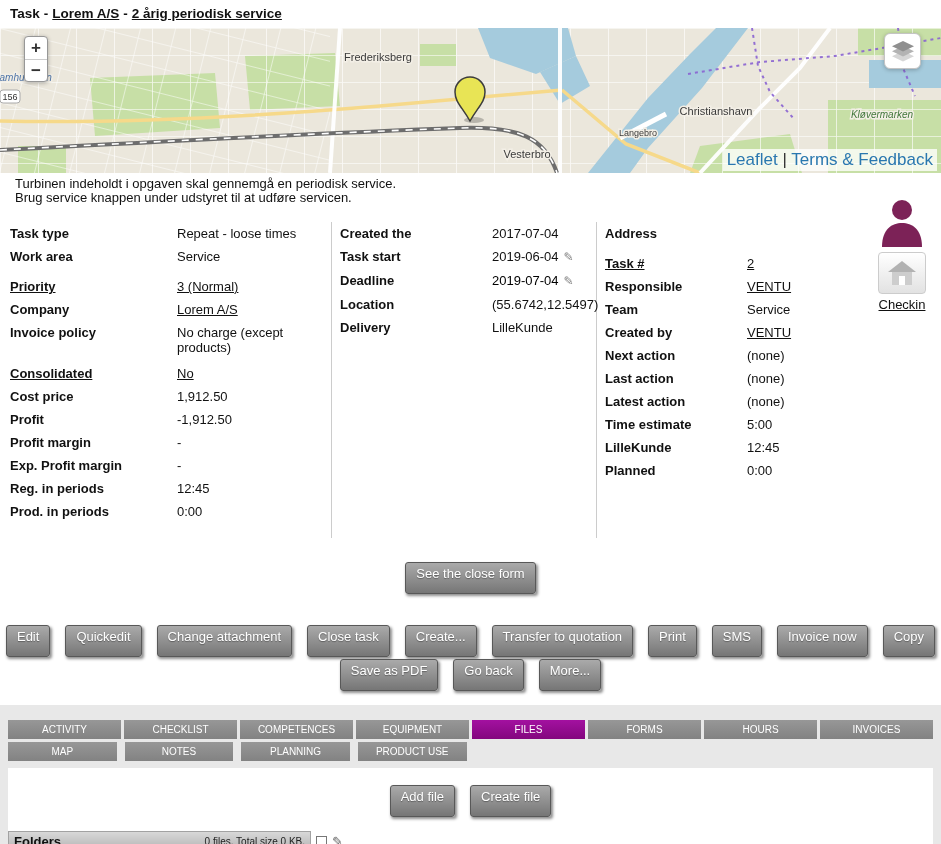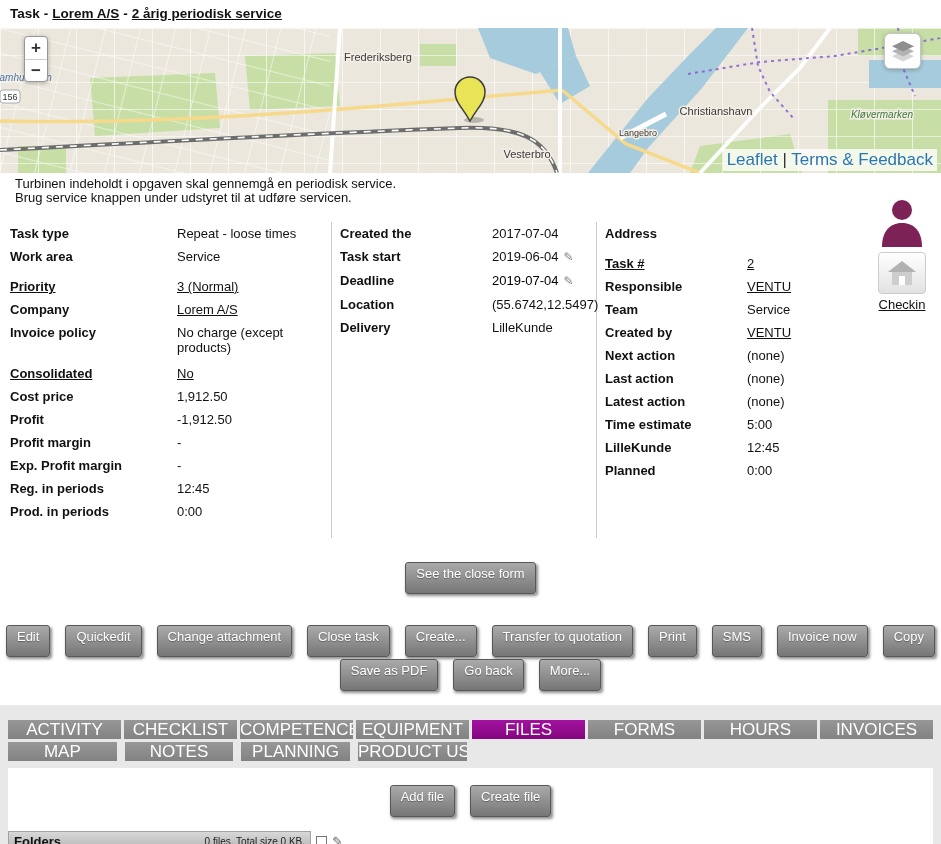--- a/index.html
+++ b/index.html
@@ -53,21 +53,21 @@
   
   .btnrow { position:absolute; left:0; width:941px; display:flex; justify-content:center; gap:15px; }
   .row-close { top:562px; }
   .row-a1 { top:625px; }
   .row-a2 { top:659px; }
   .btn { font-family:inherit; font-size:13px; color:#fff; background:linear-gradient(#aaaaaa,#767676); border:1px solid #585858; border-radius:3px; padding:3px 10px 12px; box-shadow:1.5px 2px 3px rgba(0,0,0,.45); text-shadow:0 1px 1px rgba(0,0,0,.35); cursor:pointer; white-space:nowrap; }
 
   
   .tabs { position:absolute; left:8px; width:925px; display:grid; grid-template-columns:repeat(8,1fr); gap:3px; }
   .tabs.r1 { top:720px; } .tabs.r2 { top:742px;gap:8px; }
-  .tab { height:19px; line-height:19px; font-size:17px; text-align:center; color:#fff; background:linear-gradient(#979797,#828282); cursor:pointer; overflow:hidden; white-space:nowrap; }
+  .tab { height:19px; line-height:19px; font-size:10px; text-align:center; color:#fff; background:linear-gradient(#979797,#828282); cursor:pointer; overflow:hidden; white-space:nowrap; }
   .tab.active { background:linear-gradient(#a311a0,#83067e); }
 
   
   .panel-files { position:absolute; left:8px; top:768px; width:925px; height:80px; background:#fff; }
   .row-files { top:785px; }
   .folders-bar { position:absolute; left:8px; top:831px; width:303px; height:20px; background:linear-gradient(#d8d8d8,#b4b4b4); border:1px solid #a2a2a2; display:flex; align-items:center; justify-content:space-between; padding:0 5px; }
   .folders-title { font-size:13px; font-weight:bold; color:#111; }
   .files-summary { font-size:10px; color:#222; }
   .files-controls { position:absolute; left:316px; top:834px; display:flex; align-items:center; gap:5px; }
   .checkbox { width:11px; height:11px; border:1px solid #777; background:#fff; cursor:pointer; }

